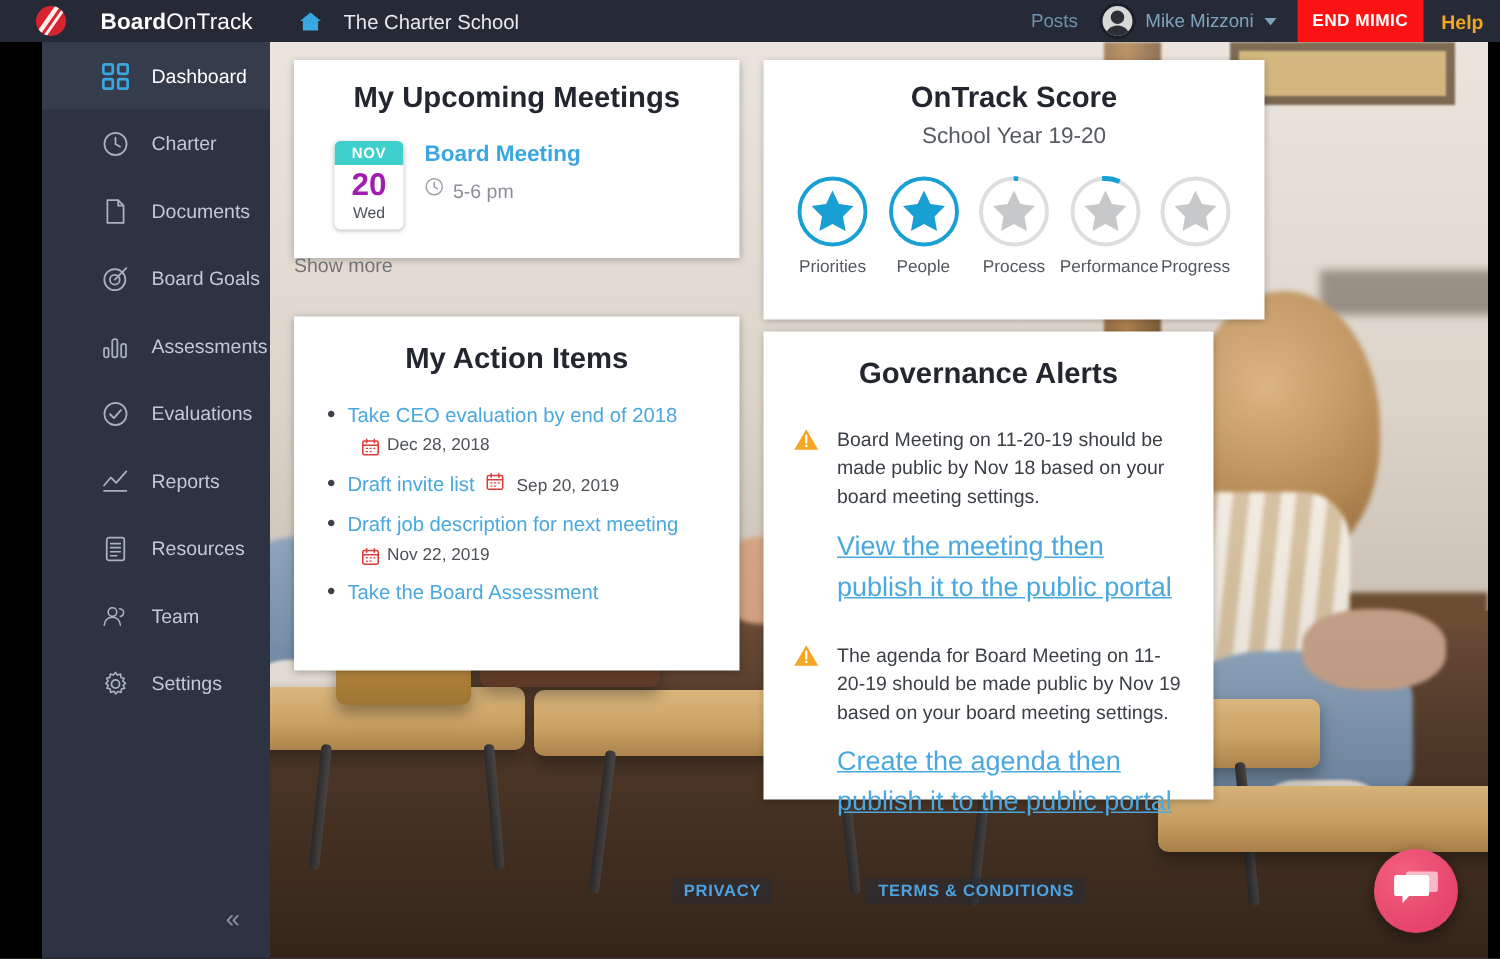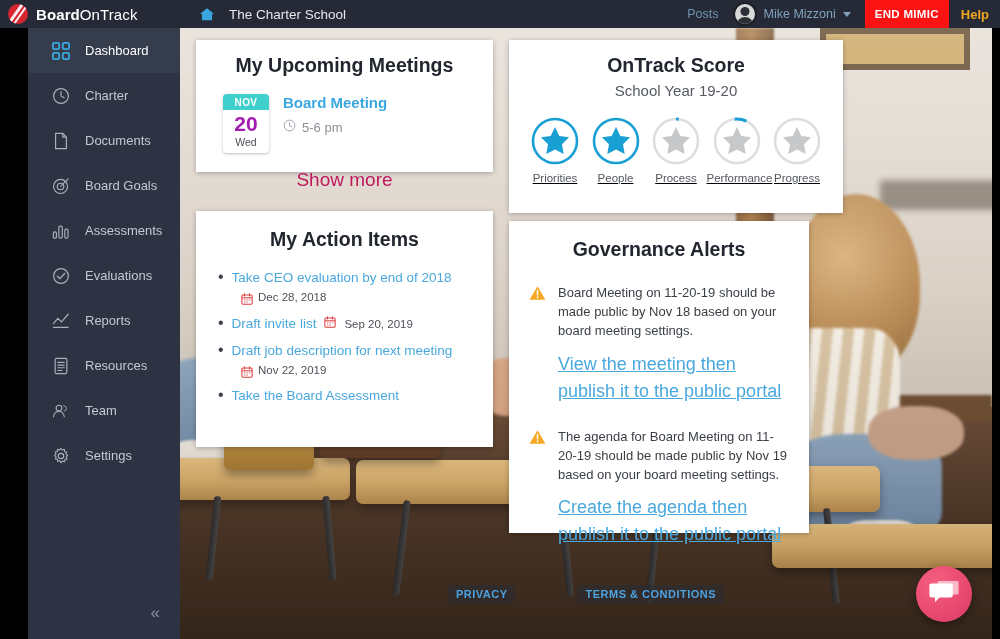--- a/index.html
+++ b/index.html
@@ -91,22 +91,22 @@
 
   
   #topbar {
     position: absolute; left: 0; top: 0; width: 1000px; height: 28px;
     background: #252a36;
     display: flex; align-items: center;
     z-index: 40;
   }
   #logo-zone {
     width: 180px; height: 28px;
-    display: flex; align-items: center; gap: 8px;
-    padding-left: 8px;
+    display: flex; align-items: center; gap: 23px;
+    padding-left: 24px;
     background: #252a36;
   }
   .logo-mark {
     width: 20px; height: 20px; border-radius: 50%;
     background: #d8242e;
     position: relative; overflow: hidden; flex: 0 0 auto;
   }
   .logo-mark::before, .logo-mark::after {
     content: ""; position: absolute;
     background: rgba(255,255,255,.92);
@@ -163,21 +163,21 @@
 
   
   #sidebar {
     position: absolute; left: 28px; top: 28px;
     width: 152px; height: 611px;
     background: #2d3342;
     z-index: 30;
   }
   .nav-item {
     height: 45px; display: flex; align-items: center;
-    padding-left: 24px; gap: 15px; cursor: pointer;
+    padding-left: 40px; gap: 15px; cursor: pointer;
   }
   .nav-item.active { background: #353c4c; }
   .nav-label { font-size: 13px; color: #c3c9d4; white-space: nowrap; }
   .nav-item.active .nav-label { color: #ffffff; }
   .nav-ico { width: 18px; height: 18px; flex: 0 0 auto; }
   #collapse {
     position: absolute; right: 20px; bottom: 18px;
     color: #8b93a3; font-size: 17px; cursor: pointer; line-height: 1;
   }
 
@@ -205,30 +205,30 @@
   #date-m {
     background: #3fd0cd; color: #fff; font-size: 10px; font-weight: bold;
     text-align: center; padding: 3px 0 2px; letter-spacing: .4px;
   }
   #date-d { text-align:center; font-size: 21px; font-weight: bold; color:#a21caf; margin-top:3px; line-height:1; }
   #date-w { text-align:center; font-size: 10.5px; color:#4b5058; padding-bottom:5px; margin-top:2px; }
   #mtg-name { color: #3aa7e0; font-size: 15px; font-weight: bold; cursor:pointer; }
   #mtg-time-row { display:flex; align-items:center; gap:6px; margin-top:7px; }
   #mtg-time { color: #8b9098; font-size: 13px; }
   #show-more {
-    text-align: center; color: #be185d; font-size: 19px;
+    color: #737373; font-size: 13px;
     margin-top: 16px; cursor: pointer;
   }
 
   
   #card-score { left: 509px; top: 40px; width: 334px; height: 173px; }
   #card-score .card-title { margin-top: 14px; }
   #score-sub { text-align:center; color:#555a61; font-size: 15px; margin-top: 5px; }
   #stars { display:flex; justify-content: space-between; padding: 0 16px; margin-top: 18px; }
-  .star-cell { width: 60px; text-align: center; text-decoration: underline; }
+  .star-cell { width: 60px; text-align: center; }
   .star-ring { width: 48px; height: 48px; margin: 0 auto; position: relative; }
   .star-label { font-size: 11.5px; color:#53585f; margin-top: 7px; white-space: nowrap; }
 
   
   #card-actions { left: 196px; top: 211px; width: 297px; height: 236px; }
   #card-actions .card-title { margin-top: 17px; }
   #ai-list { margin: 18px 0 0 22px; }
   .ai-item { margin-bottom: 11px; }
   .ai-line { display: flex; align-items: baseline; gap: 8px; }
   .ai-dot { color:#3c4149; font-size: 16px; line-height: 1; flex:0 0 auto; }

